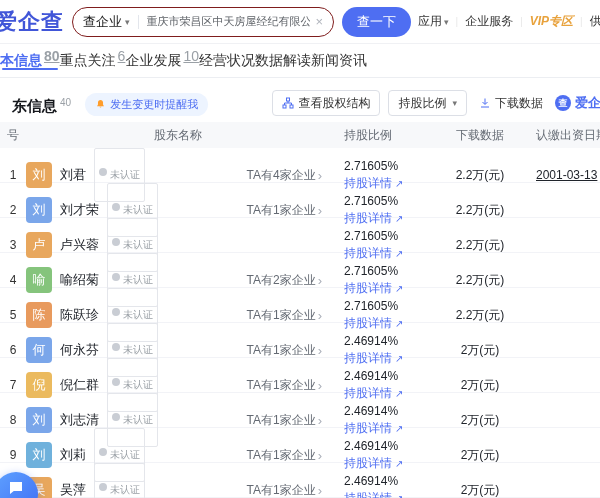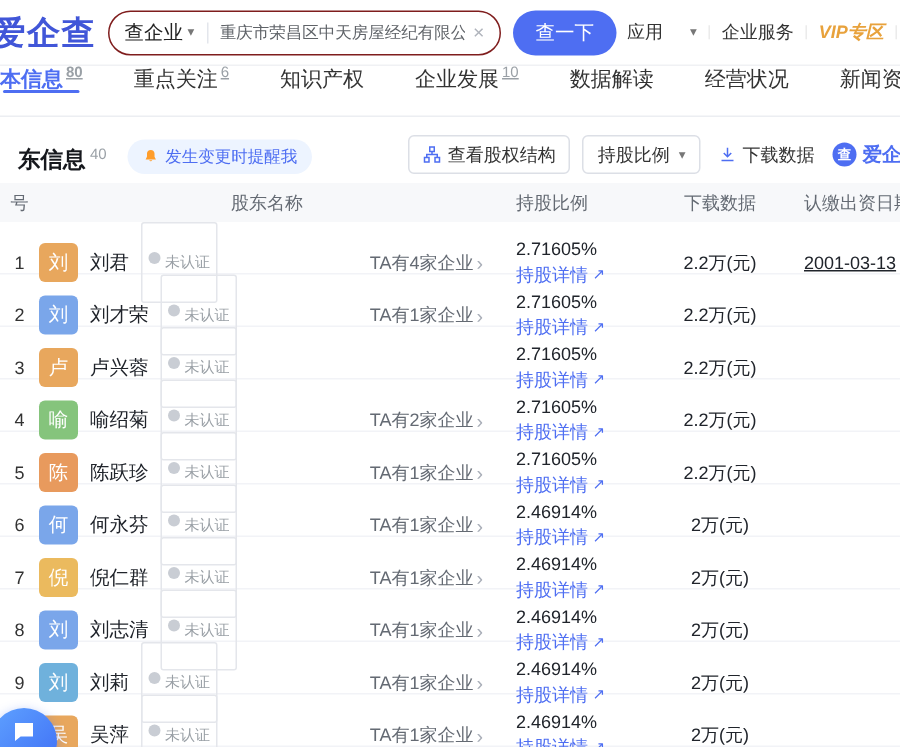--- a/index.html
+++ b/index.html
@@ -15,28 +15,28 @@
   .top { height:44px; display:flex; align-items:center; border-bottom:1px solid #F0F1F4; padding-right:0; }
   .logo { font-size:22px; font-weight:700; color:#4156D8; margin-left:-5px; letter-spacing:1px; white-space:nowrap; cursor:pointer; }
   .searchbox { display:flex; align-items:center; height:30px; border:1px solid #7f1d1d; border-radius:16px; padding:0 10px; width:262px; margin-left:8px; background:#fff; }
   .cat { font-size:13px; color:#222; display:flex; align-items:center; gap:3px; white-space:nowrap; cursor:pointer; }
   .caret { font-size:9px; color:#777; }
   .vdiv { width:1px; height:14px; background:#E3E6EC; margin:0 8px; flex:none; }
   .q { font-size:11px; color:#5f6368; white-space:nowrap; overflow:hidden; flex:1; cursor:text; }
   .clear { color:#B0B4BC; font-size:13px; margin-left:5px; cursor:pointer; }
   .go { height:30px; padding:0 15px; background:#4E6EF2; color:#fff; font-size:13px; border:none; border-radius:15px; margin-left:8px; cursor:pointer; white-space:nowrap; }
   .topmenu { margin-left:auto; margin-right:-14px; display:flex; align-items:center; font-size:12px; color:#333; white-space:nowrap; }
-  .menu-item { margin:0 7px; position:relative; display:flex; align-items:center; gap:18px; cursor:pointer;text-align:center; }
+  .menu-item { margin:0 7px; position:relative; display:flex; align-items:center; gap:2px; cursor:pointer;text-align:center; }
   .menu-item.vip { color:#E8A23C; font-style:italic; font-weight:700; }
   .sep { color:#E8E8E8; font-size:10px; }
 
   
-  .tabbar { height:34px; display:flex; align-items:flex-start; gap:34px; border-bottom:1px solid #ECEEF2; overflow:hidden; white-space:nowrap; }
+  .tabbar { height:34px; display:flex; align-items:center; border-bottom:1px solid #ECEEF2; overflow:hidden; white-space:nowrap; }
   .tab { display:flex; align-items:center; font-size:14px; color:#333; position:relative; cursor:pointer; flex:none; }
-  .tab .cnt { font-size:10px; color:#9AA0A6; margin-left:2px; transform:translateY(-5px);text-decoration:underline; }
+  .tab .cnt { font-size:14px; color:#9AA0A6; margin-left:2px; transform:translateY(-5px);text-decoration:underline; }
   .tab.active { color:#4E6EF2; font-weight:700; }
   .tab.active::after { content:""; position:absolute; left:2px; right:2px; bottom:0; height:2px; background:#4E6EF2; border-radius:1px; }
 
   
   .toolbar { height:30px; margin:8px 12px 6px; display:flex; align-items:flex-end; }
   .sec-title { font-size:15px; font-weight:700; color:#16181D; white-space:nowrap; }
   .sec-cnt { font-size:10px; color:#9AA0A6; margin-left:3px; transform:translateY(-5px); display:inline-block; font-weight:400; }
   .notify { display:flex; align-items:center; gap:4px; background:#EDF4FF; border-radius:13px; padding:4px 10px; margin-left:14px; font-size:11px; color:#4E6EF2; cursor:pointer; white-space:nowrap; }
   .toolbar-right { margin-left:auto; margin-right:-26px; display:flex; align-items:center; gap:8px; }
   .btn { height:26px; display:flex; align-items:center; gap:4px; border:1px solid #DCDFE6; border-radius:4px; background:#fff; font-size:12px; color:#333; padding:0 9px; cursor:pointer; white-space:nowrap; }
@@ -118,31 +118,28 @@
   <div class="tabbar">
       <div class="tab active">
         <span>本信息</span>
         <span class="cnt">80</span>
       </div>
       <div class="tab">
         <span>重点关注</span>
         <span class="cnt">6</span>
       </div>
       <div class="tab">
-        <span>知识产权</span>
-      </div>
-      <div class="tab">
         <span>企业发展</span>
         <span class="cnt">10</span>
       </div>
       <div class="tab">
+        <span>经营状况</span>
+      </div>
+      <div class="tab">
         <span>数据解读</span>
-      </div>
-      <div class="tab">
-        <span>经营状况</span>
       </div>
       <div class="tab">
         <span>新闻资讯</span>
       </div>
     </div>
 
   <div class="toolbar">
     <span class="sec-title">
       <span>东信息</span><span class="sec-cnt">40</span>
     </span>

